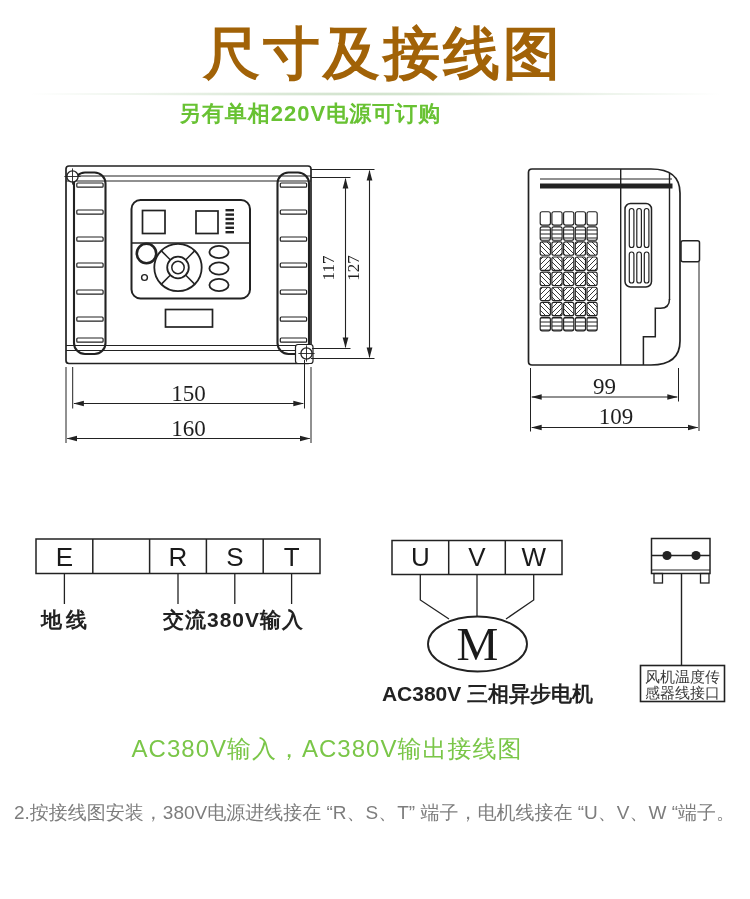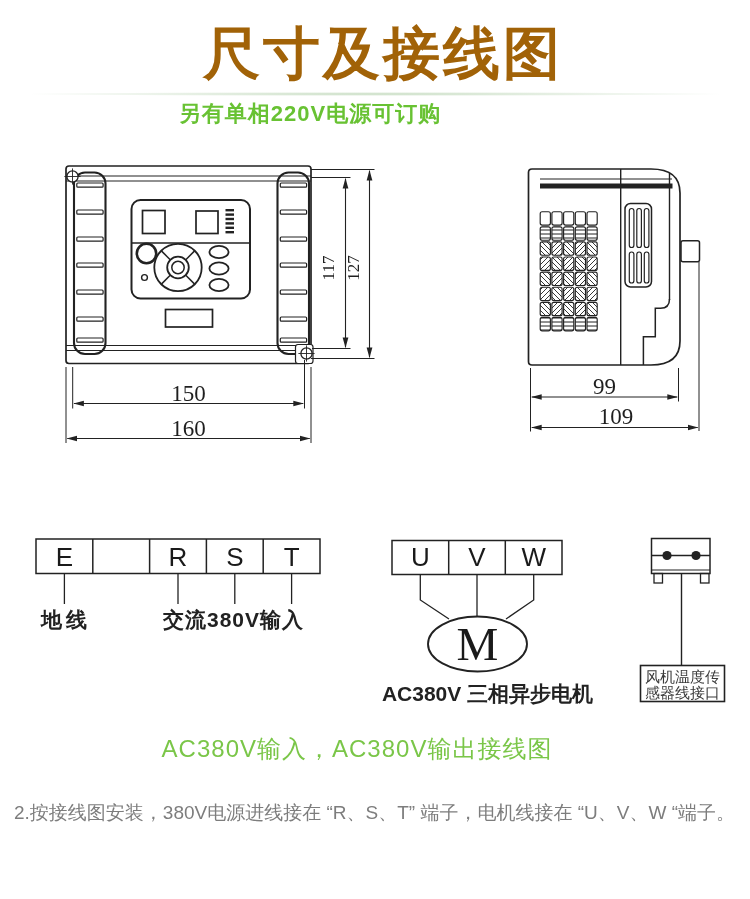--- a/index.html
+++ b/index.html
@@ -5,21 +5,21 @@
   html,body{margin:0;padding:0;}
   body{width:750px;height:899px;background:#ffffff;position:relative;overflow:hidden;
        font-family:"Liberation Sans",sans-serif;}
   .page-title{position:absolute;top:22px;left:0;width:750px;text-align:center;
        font-size:57px;font-weight:bold;letter-spacing:3px;line-height:62px;}
   .title-divider{position:absolute;top:92px;left:25px;width:700px;height:4px;
        background:radial-gradient(ellipse at center, rgba(150,190,140,0.55) 0%, rgba(255,255,255,0) 72%);}
   .page-subtitle{position:absolute;top:99px;left:0;width:620px;text-align:center;
        font-size:22px;font-weight:bold;letter-spacing:1px;}
   .wiring-caption{position:absolute;top:733px;left:0;width:654px;text-align:center;
-       font-size:24px;letter-spacing:1px;padding-left:30px;}
+       font-size:24px;letter-spacing:1px;}
   .notes{position:absolute;top:795px;left:14px;width:728px;font-size:19px;line-height:35.5px;}
   .notes p{margin:0;}
   svg.drawing{position:absolute;top:0;left:0;}
   text{font-family:"Liberation Sans",sans-serif;}
   .dim-num{font-family:"Liberation Serif",serif;fill:#1f1f1f;}
   .term{font-size:26px;fill:#1a1a1a;}
   .cjk-label{font-size:21px;font-weight:600;fill:#222;}
 </style>
 </head>
 <body>

